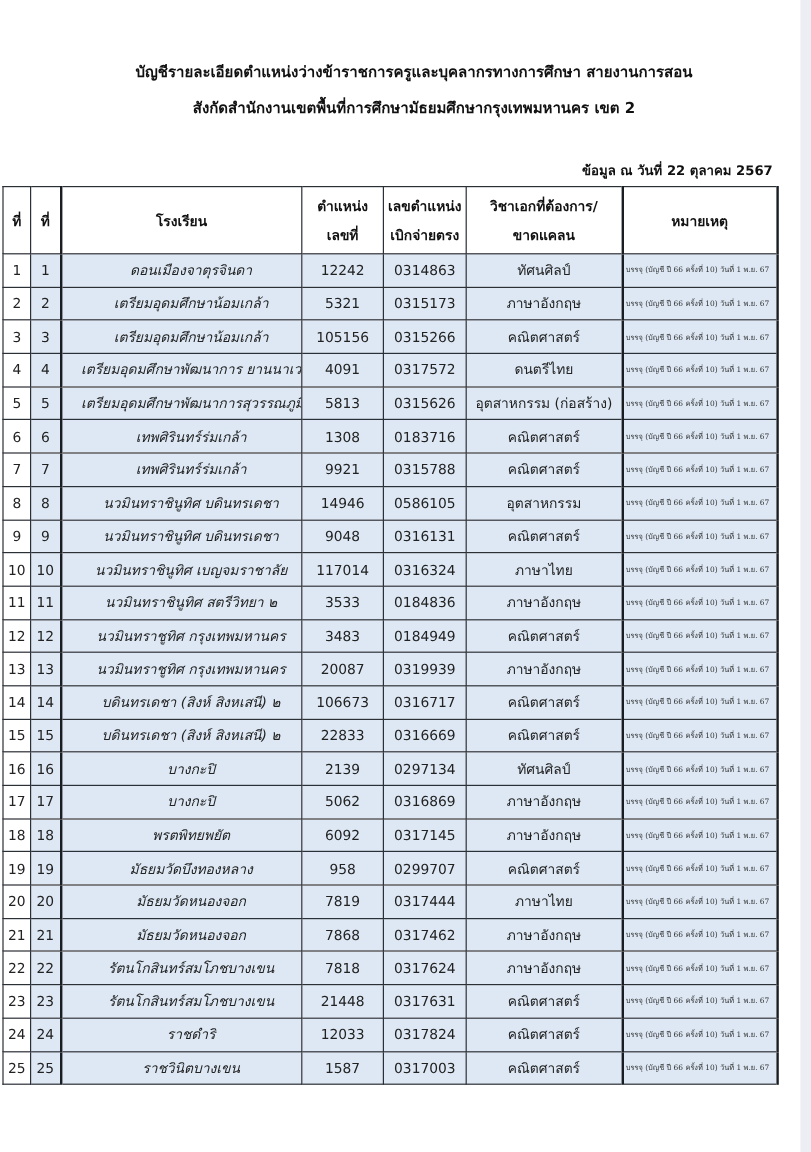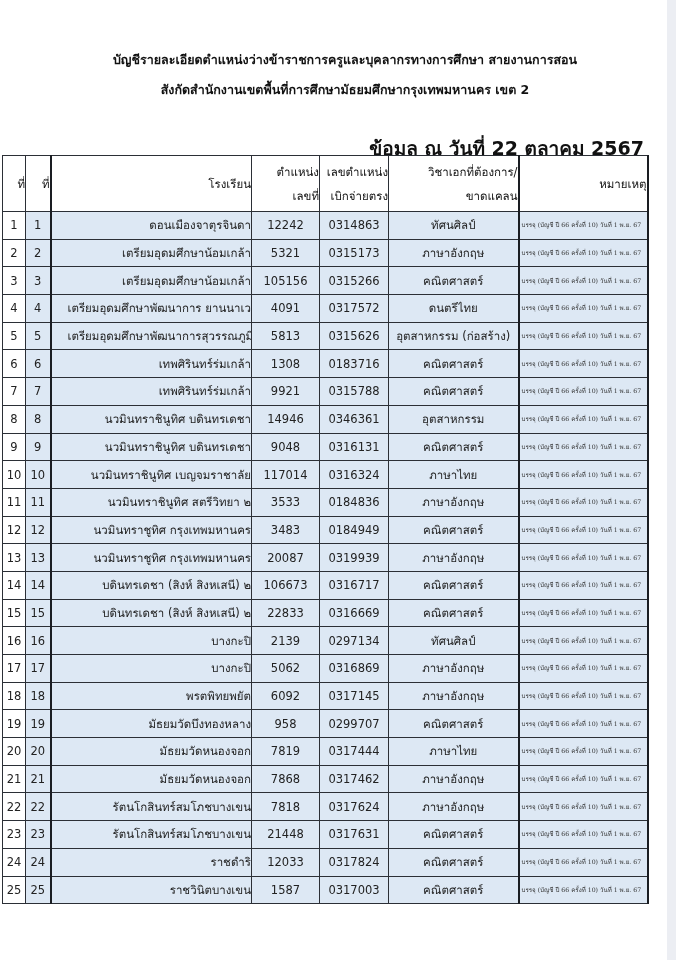--- a/index.html
+++ b/index.html
@@ -14,37 +14,37 @@
     background: #eceef3;
   }
   .title {
     position: absolute; left: 15px; width: 660px; text-align: center;
     font-weight: bold; font-size: 12.5px; color: #111;
   }
   .title.l1 { top: 50px; }
   .title.l2 { top: 80px; }
   .asof {
     position: absolute; right: 32px; top: 133px;
-    font-weight: bold; font-size: 19px; color: #111;
+    font-weight: bold; font-size: 11px; color: #111;
   }
   table.doc {
     position: absolute; left: 2px; top: 155px; width: 645px;
     border-collapse: collapse; table-layout: fixed;
     font-size: 11.5px;
   }
   table.doc th, table.doc td {
     border: 1px solid #2b2f36; padding: 0; overflow: hidden; white-space: nowrap;
   }
   table.doc th {
-    background: #ffffff; font-weight: normal; font-size: 11.5px; height: 55px;
-    text-align: right; line-height: 24px; color: #111;
+    background: #ffffff; font-weight: bold; font-size: 11.5px; height: 55px;
+    text-align: center; line-height: 24px; color: #111;
   }
   table.doc td { height: 26.7px; background: #dde8f4; text-align: center; color: #222; }
   table.doc td.c-seq { background: #ffffff; }
-  table.doc td.c-name { text-align: right; padding-left: 16px; }
+  table.doc td.c-name { text-align: center; padding-left: 16px; font-style: italic; }
   table.doc td.c-remark { font-size: 6.2px; font-family: "DejaVu Serif", serif; text-align: left; padding-left: 2px; color: #333; }
   .thick-r { border-right: 2px solid #1a1d22 !important; }
 </style>
 </head>
 <body>
 
 <div class="right-strip"></div>
 
 <div class="title l1">บัญชีรายละเอียดตำแหน่งว่างข้าราชการครูและบุคลากรทางการศึกษา สายงานการสอน</div>
 <div class="title l2">สังกัดสำนักงานเขตพื้นที่การศึกษามัธยมศึกษากรุงเทพมหานคร เขต 2</div>
@@ -149,21 +149,21 @@
     <td>0315788</td>
     <td class="thick-r">คณิตศาสตร์</td>
     <td class="c-remark thick-r">บรรจุ (บัญชี ปี 66 ครั้งที่ 10) วันที่ 1 พ.ย. 67</td>
   </tr>
 
   <tr>
     <td class="c-seq">8</td>
     <td class="thick-r">8</td>
     <td class="c-name">นวมินทราชินูทิศ บดินทรเดชา</td>
     <td>14946</td>
-    <td>0346361</td>
+    <td>0586105</td>
     <td class="thick-r">อุตสาหกรรม</td>
     <td class="c-remark thick-r">บรรจุ (บัญชี ปี 66 ครั้งที่ 10) วันที่ 1 พ.ย. 67</td>
   </tr>
 
   <tr>
     <td class="c-seq">9</td>
     <td class="thick-r">9</td>
     <td class="c-name">นวมินทราชินูทิศ บดินทรเดชา</td>
     <td>9048</td>
     <td>0316131</td>

